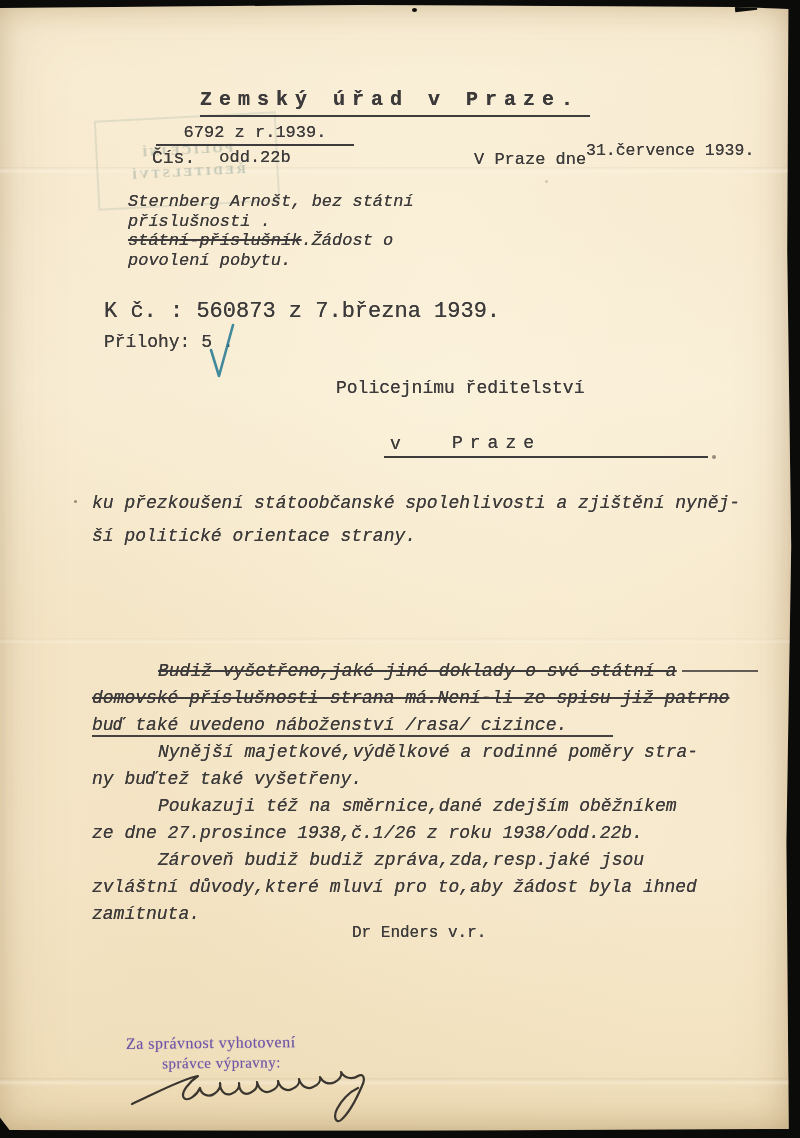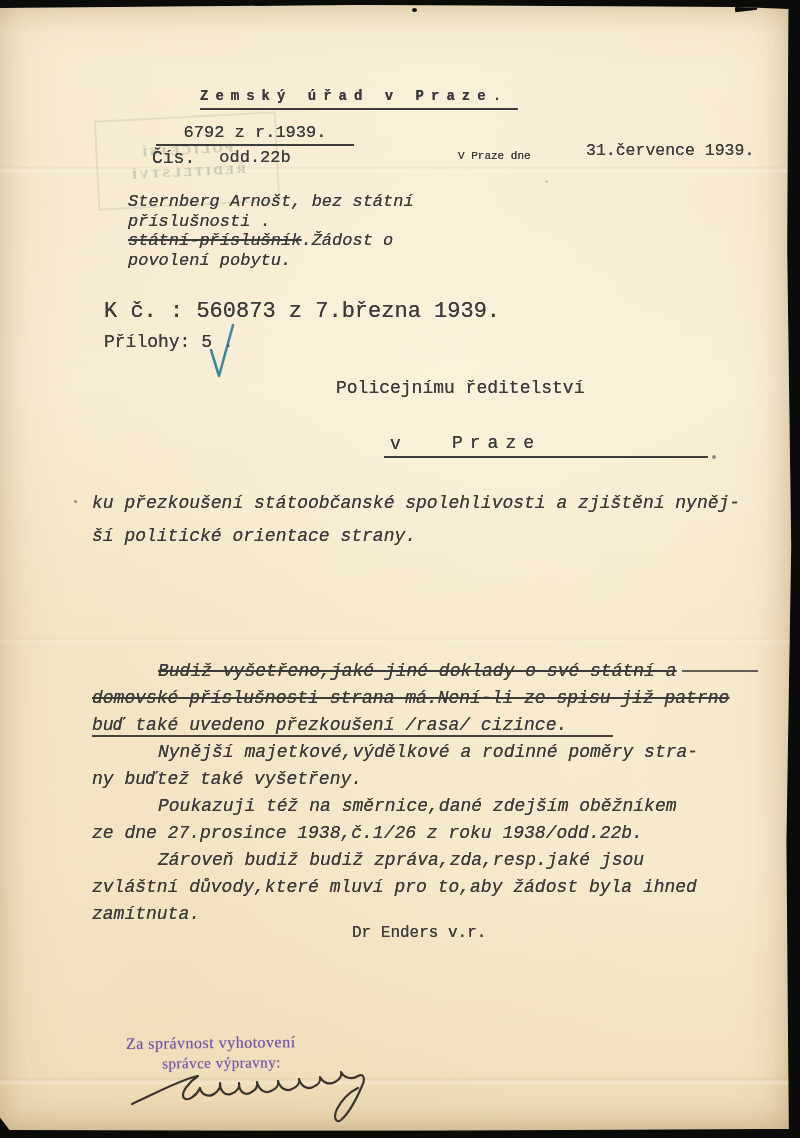--- a/index.html
+++ b/index.html
@@ -20,28 +20,28 @@
   }
   .typed{ text-shadow:0 0 0.6px rgba(40,38,40,0.85); white-space:nowrap; }
   .abs{ position:absolute; }
   .crease{ position:absolute; left:0; width:100%; pointer-events:none; }
   .crease.c1{ top:167px;height:7px;background:linear-gradient(180deg,rgba(140,100,50,0.07),rgba(255,252,240,0.30) 55%,rgba(255,252,240,0)); }
   .crease.c2{ top:638px;height:6px;background:linear-gradient(180deg,rgba(140,100,50,0.05),rgba(255,252,240,0.22) 60%,rgba(255,252,240,0)); }
   .crease.c3{ top:1078px;height:8px;background:linear-gradient(180deg,rgba(140,100,50,0.10),rgba(255,252,242,0.30) 55%,rgba(255,252,240,0)); }
   .speck{ position:absolute;border-radius:50%;background:rgba(70,60,50,0.55); }
 
   .doc-title{
-    left:200px;top:88px;font-size:14px;font-weight:bold;letter-spacing:7px;
+    left:200px;top:88px;font-size:20px;font-weight:bold;letter-spacing:7px;
     padding:0 10px 4px 0;border-bottom:2.5px solid #3e3c3d;
   }
   .ref-label{ left:104px;top:148px;font-size:18px;margin-left:48px; }
   .ref-fraction{ left:156px;top:123px;width:198px;text-align:center;font-size:17px; }
   .ref-num{ display:block;border-bottom:2px solid #3e3c3d;padding-bottom:2px; }
   .ref-dept{ display:block;padding-top:2px; }
-  .dateline-place{ left:458px;top:150px;font-size:11px; }
+  .dateline-place{ left:474px;top:150px;font-size:17px; }
   .dateline-date{ left:586px;top:141px;font-size:16.5px; }
 
   .subject{ left:128px;top:192px;font-size:17px;line-height:19.5px; }
   .struck{ text-decoration:line-through;text-decoration-thickness:2px; }
 
   .file-ref{ left:104px;top:299px;font-size:22px; }
   .enclosures{ left:104px;top:332px;font-size:18px; }
   .checkmark-svg{ left:206px;top:322px; }
 
   .recipient-line1{ left:336px;top:378px;font-size:18px; }
@@ -134,21 +134,21 @@
 
   <div class="abs typed main-block">
     <div class="line indent" style="position:relative;">
       <span class="struck">Budiž vyšetřeno,jaké jiné doklady o své státní a</span>
       <span class="strike-ext"></span>
     </div>
     <div class="line">
       <span class="struck">domovské příslušnosti strana má.Není-li ze spisu již patrno</span>
     </div>
     <div class="line">
-      <span class="underlined">buď také uvedeno přezkoušení /rasa/ cizince.</span>
+      <span class="underlined">buď také uvedeno náboženství /rasa/ cizince.</span>
     </div>
     <div class="line indent">Nynější majetkové,výdělkové a rodinné poměry stra-</div>
     <div class="line">ny buďtež také vyšetřeny.</div>
     <div class="line indent">Poukazuji též na směrnice,dané zdejším oběžníkem</div>
     <div class="line">ze dne 27.prosince 1938,č.1/26 z roku 1938/odd.22b.</div>
     <div class="line indent">Zároveň budiž budiž zpráva,zda,resp.jaké jsou</div>
     <div class="line">zvláštní důvody,které mluví pro to,aby žádost byla ihned</div>
     <div class="line">zamítnuta.</div>
   </div>
 

